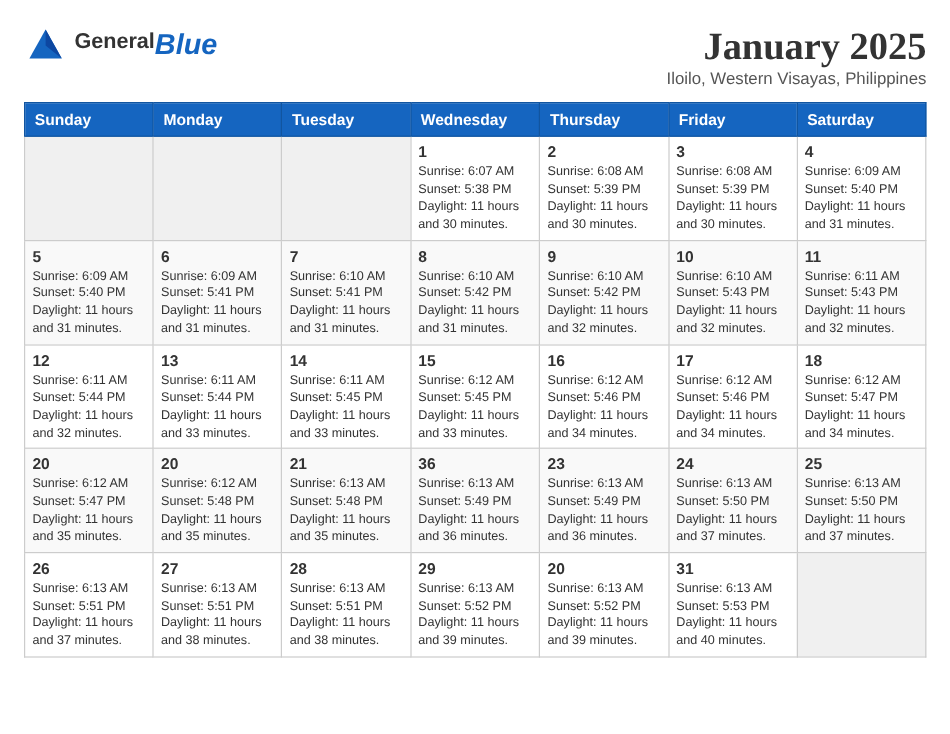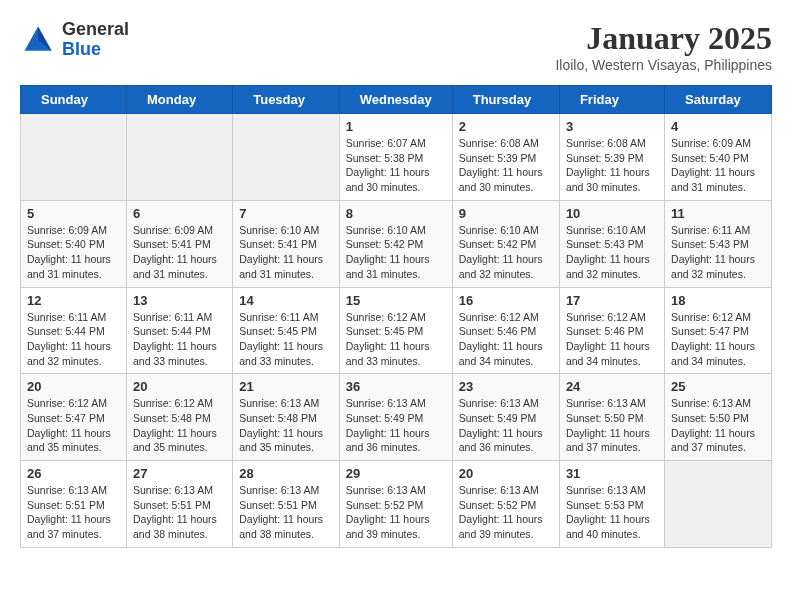--- a/index.html
+++ b/index.html
@@ -19,33 +19,34 @@
       align-items: flex-start;
       margin-bottom: 12px;
     }
     .logo {
       display: flex;
       align-items: center;
       gap: 6px;
     }
     .logo-text {
       display: flex;
-      flex-direction: column;
+      flex-direction: row;
       line-height: 1.1;
       justify-content: flex-end;
     }
     .logo-general {
       font-size: 18px;
       font-weight: bold;
       color: #333;
     }
     .logo-blue {
-      font-size: 18px;
+      font-size: 24px;
       font-weight: bold;
       color: #1565c0;
+      font-style: italic;
     }
     .logo-icon {
       width: 36px;
       height: 36px;
     }
     .title-section {
       text-align: right;
     }
     .main-title {
       font-size: 32px;
@@ -59,21 +60,21 @@
     }
     .calendar {
       width: 100%;
       border-collapse: collapse;
       border: 1px solid #ccc;
     }
     .calendar th {
       background-color: #1565c0;
       color: #fff;
       text-align: left;
-      padding: 6px 20px;
+      padding: 6px 8px;
       font-size: 13px;
       border: 1px solid #1155a0;
     }
     .calendar td {
       vertical-align: top;
       padding: 5px 6px;
       font-size: 11px;
       color: #333;
       border: 1px solid #ccc;
       width: 108px;

